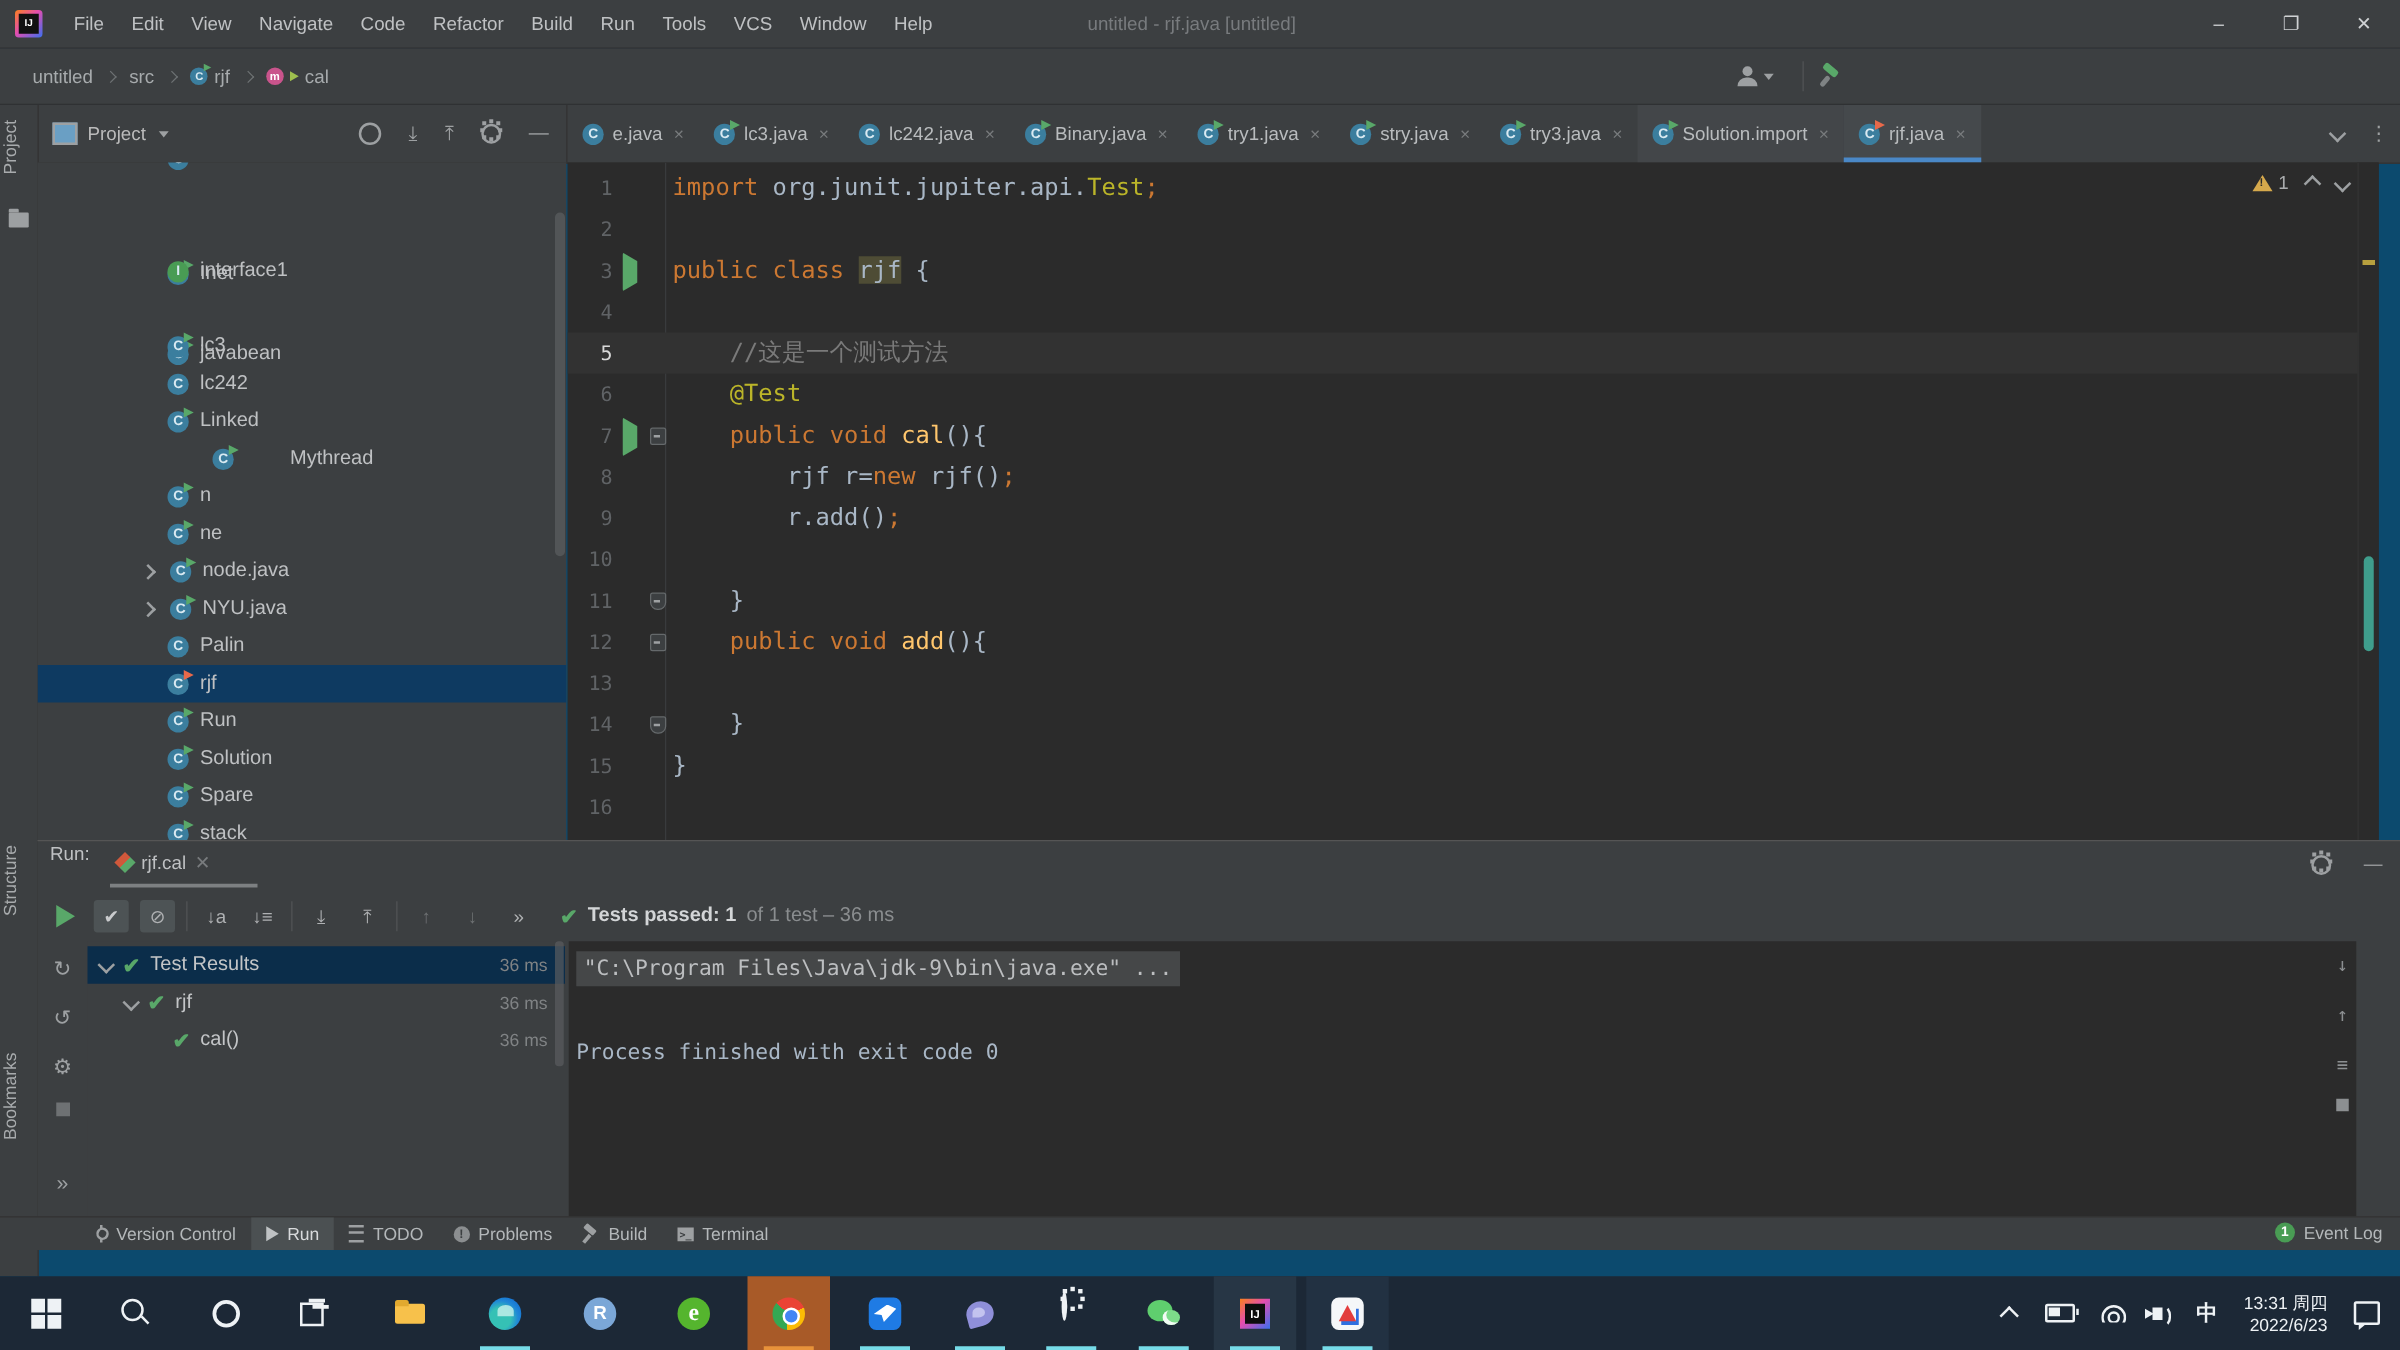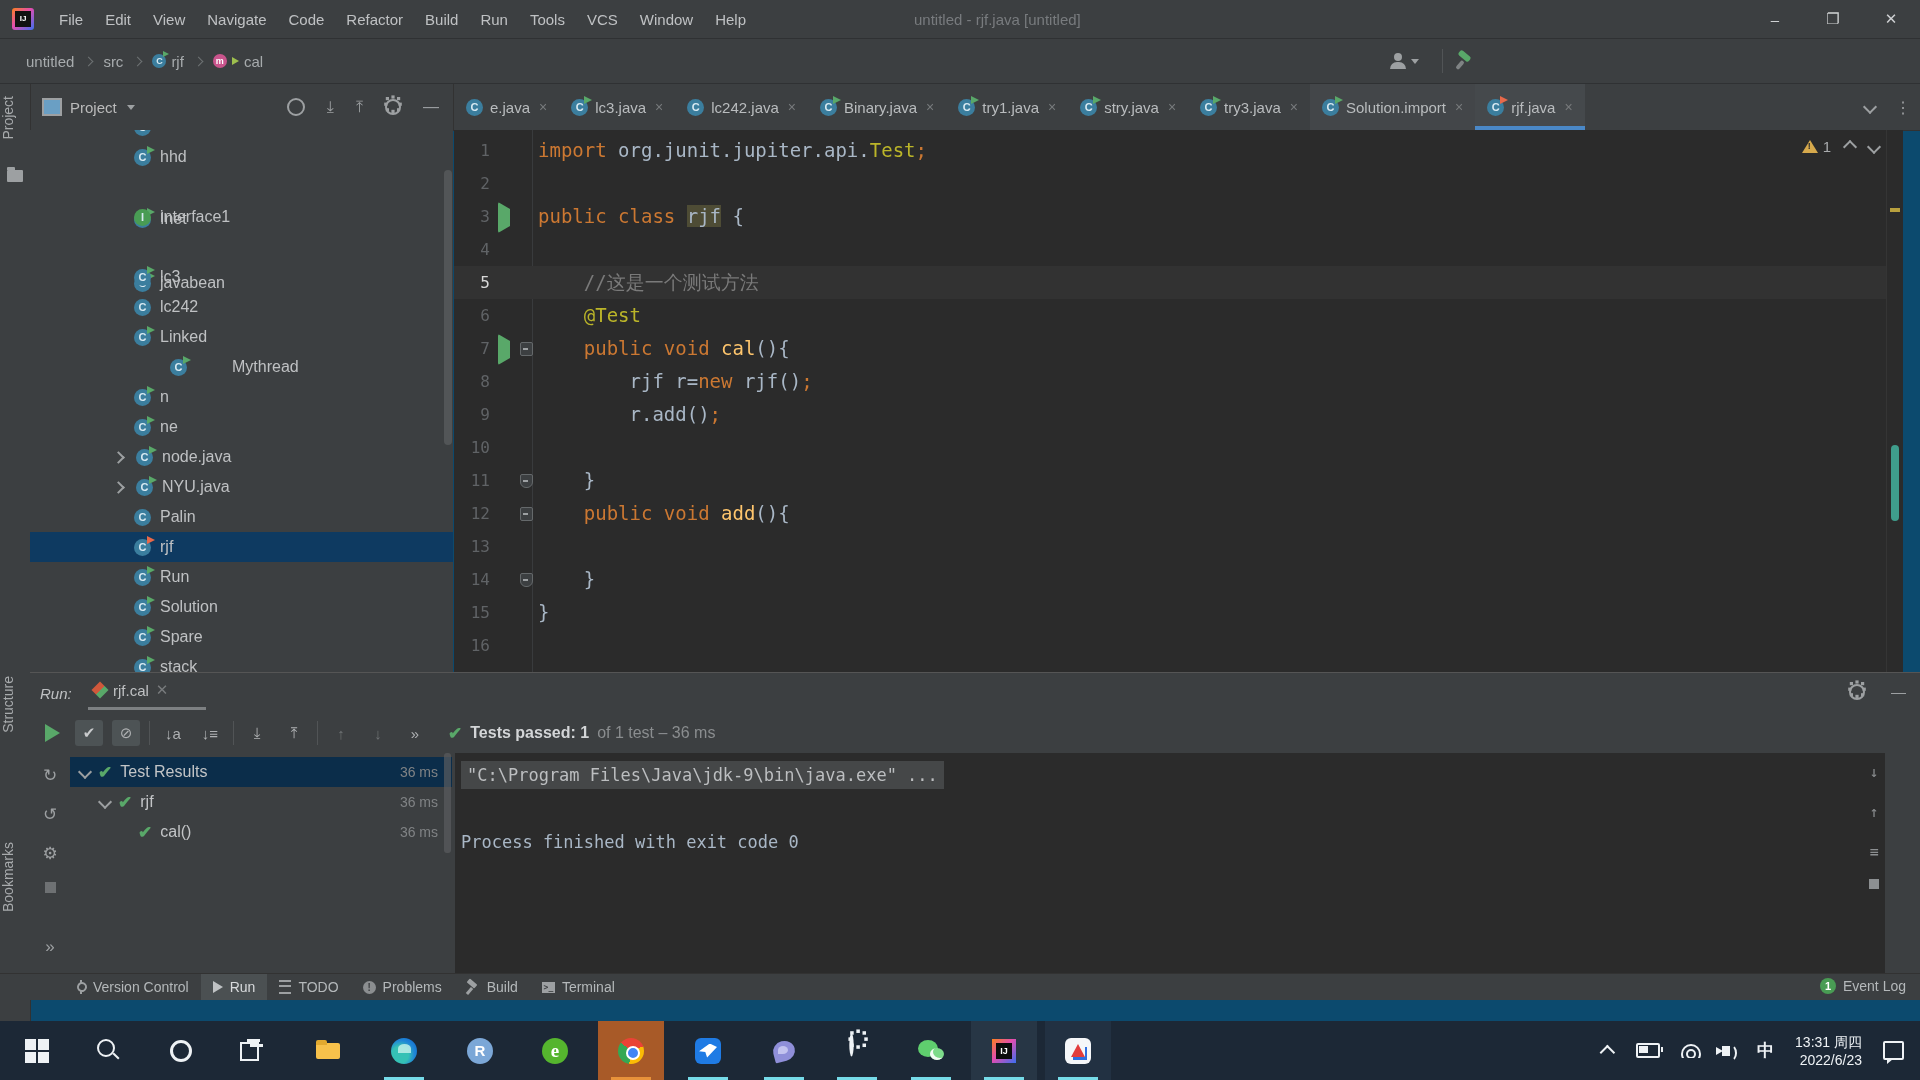--- a/index.html
+++ b/index.html
@@ -6,21 +6,21 @@
   #stage{position:relative;width:1920px;height:1080px;overflow:hidden;background:#0c4a6e;
     font-family:"Liberation Sans",sans-serif;color:#bbbbbb;font-size:15px;-webkit-font-smoothing:antialiased;}
   .abs{position:absolute;}
   
   #titlebar{left:0;top:0;width:1920px;height:38px;background:#3c3f41;border-bottom:1px solid #2f3133;display:flex;align-items:center;}
   #ij-logo{width:22px;height:22px;margin:0 14px 0 12px;border-radius:3px;
     background:linear-gradient(135deg,#fc801d 0%,#e34db0 45%,#3a6ff0 100%);position:relative;}
   #ij-logo::after{content:"IJ";position:absolute;inset:3px;background:#111;color:#fff;font:bold 8px/16px "Liberation Sans",sans-serif;text-align:center;}
   .menu-item{padding:0 11px;color:#bfc1c3;cursor:default;}
   .menu-item:first-letter{text-decoration:underline;}
-  #win-title{position:absolute;left:914px;color:#787b7e;}
+  #win-title{position:absolute;left:870px;color:#787b7e;}
   #win-controls{position:absolute;right:0;top:0;height:38px;display:flex;}
   .wbtn{width:58px;height:38px;display:flex;align-items:center;justify-content:center;color:#cfd1d3;font-size:15px;}
   
   #row2{left:0;top:39px;width:1920px;height:44px;background:#3c3f41;border-bottom:1px solid #2f3133;}
   #crumbs{position:absolute;left:26px;top:0;height:44px;display:flex;align-items:center;gap:9px;}
   .crumb{color:#a7abad;display:flex;align-items:center;gap:5px;}
   .crumb-sep{width:6px;height:6px;border-right:1.5px solid #6e7274;border-bottom:1.5px solid #6e7274;transform:rotate(-45deg);margin:0 2px;}
   .mini-ci{width:14px;height:14px;border-radius:50%;background:#3b7e9e;color:#d9eaf2;font:bold 9px/14px "Liberation Sans",sans-serif;text-align:center;position:relative;}
   .mini-ci.run::after{content:"";position:absolute;right:-3px;top:-3px;border-left:6px solid #59A869;border-top:3px solid transparent;border-bottom:3px solid transparent;}
   .mini-m{width:14px;height:14px;border-radius:50%;background:#c9548c;color:#fff;font:bold 9px/14px "Liberation Sans",sans-serif;text-align:center;}
@@ -92,21 +92,21 @@
   .warn-tri{width:0;height:0;border-bottom:13px solid #d6a94c;border-left:8px solid transparent;border-right:8px solid transparent;position:relative;}
   .warn-tri::after{content:"!";position:absolute;left:-2px;top:1px;font:bold 9px "Liberation Sans",sans-serif;color:#2b2b2b;}
   .chev-up{width:8px;height:8px;border-left:2px solid #9da0a2;border-top:2px solid #9da0a2;transform:rotate(45deg);}
   .chev-dn{width:8px;height:8px;border-right:2px solid #9da0a2;border-bottom:2px solid #9da0a2;transform:rotate(45deg);}
   #estripe{position:absolute;right:0;top:0;width:16px;height:542px;background:#2b2b2b;border-left:1px solid #353535;}
   #estripe .ymark{position:absolute;left:3px;top:78px;width:10px;height:4px;background:#b8a03e;}
   #estripe .gmark{position:absolute;left:4px;top:315px;width:8px;height:76px;background:#3f9d8c;border-radius:4px;}
   
   #runpanel{left:30px;top:672px;width:1890px;height:301px;background:#3c3f41;border-top:1px solid #555;}
   #run-header{position:absolute;left:0;top:0;width:100%;height:37px;}
-  #run-label{position:absolute;left:10px;top:12px;color:#bfc1c3;font-style:italic;}
+  #run-label{position:absolute;left:10px;top:2px;color:#bfc1c3;}
   #run-tab{position:absolute;left:58px;top:4px;display:flex;align-items:center;gap:7px;color:#bfc1c3;padding:4px 6px;}
   #run-tab-underline{position:absolute;left:58px;top:34px;width:118px;height:3px;background:#7d8082;}
   #run-hdr-icons{position:absolute;right:14px;top:10px;display:flex;gap:26px;align-items:center;color:#9da0a2;}
   #run-toolbar{position:absolute;left:8px;top:40px;height:40px;display:flex;align-items:center;gap:9px;color:#afb1b3;}
   .rbtn{width:28px;height:26px;display:flex;align-items:center;justify-content:center;border-radius:3px;font-size:15px;}
   .rbtn.pressed{background:#4d5355;}
   .play-tri{width:0;height:0;border-left:15px solid #59A869;border-top:9px solid transparent;border-bottom:9px solid transparent;}
   .dim{color:#6e7173;}
   #run-status{display:flex;align-items:center;gap:8px;margin-left:10px;font-size:16px;}
   .checkmark{color:#59A869;font-weight:bold;font-size:17px;}
@@ -317,25 +317,20 @@
     <div class="dock-label" style="top:592px;">Structure</div>
     <div class="dock-label" style="top:758px;">Bookmarks</div>
   </div>
 
   <div id="ptree" class="abs">
       <div class="trow" style="top: -18px;">
         <span class="ind"></span>
         <span class="ci run" data-letter="C"></span>
         <span class="tlab"></span>
       </div>
-      <div class="trow" style="top: 12px;">
-        <span class="ind"></span>
-        <span class="ci run" data-letter="C"></span>
-        <span class="tlab">hhd</span>
-      </div>
       <div class="trow" style="top: 42px; margin-top: 32px;">
         <span class="ind"></span>
         <span class="ci run" data-letter="C"></span>
         <span class="tlab">Inet</span>
       </div>
       <div class="trow" style="top: 72px;">
         <span class="ind"></span>
         <span class="ci iface" data-letter="I"></span>
         <span class="tlab">interface1</span>
       </div>

